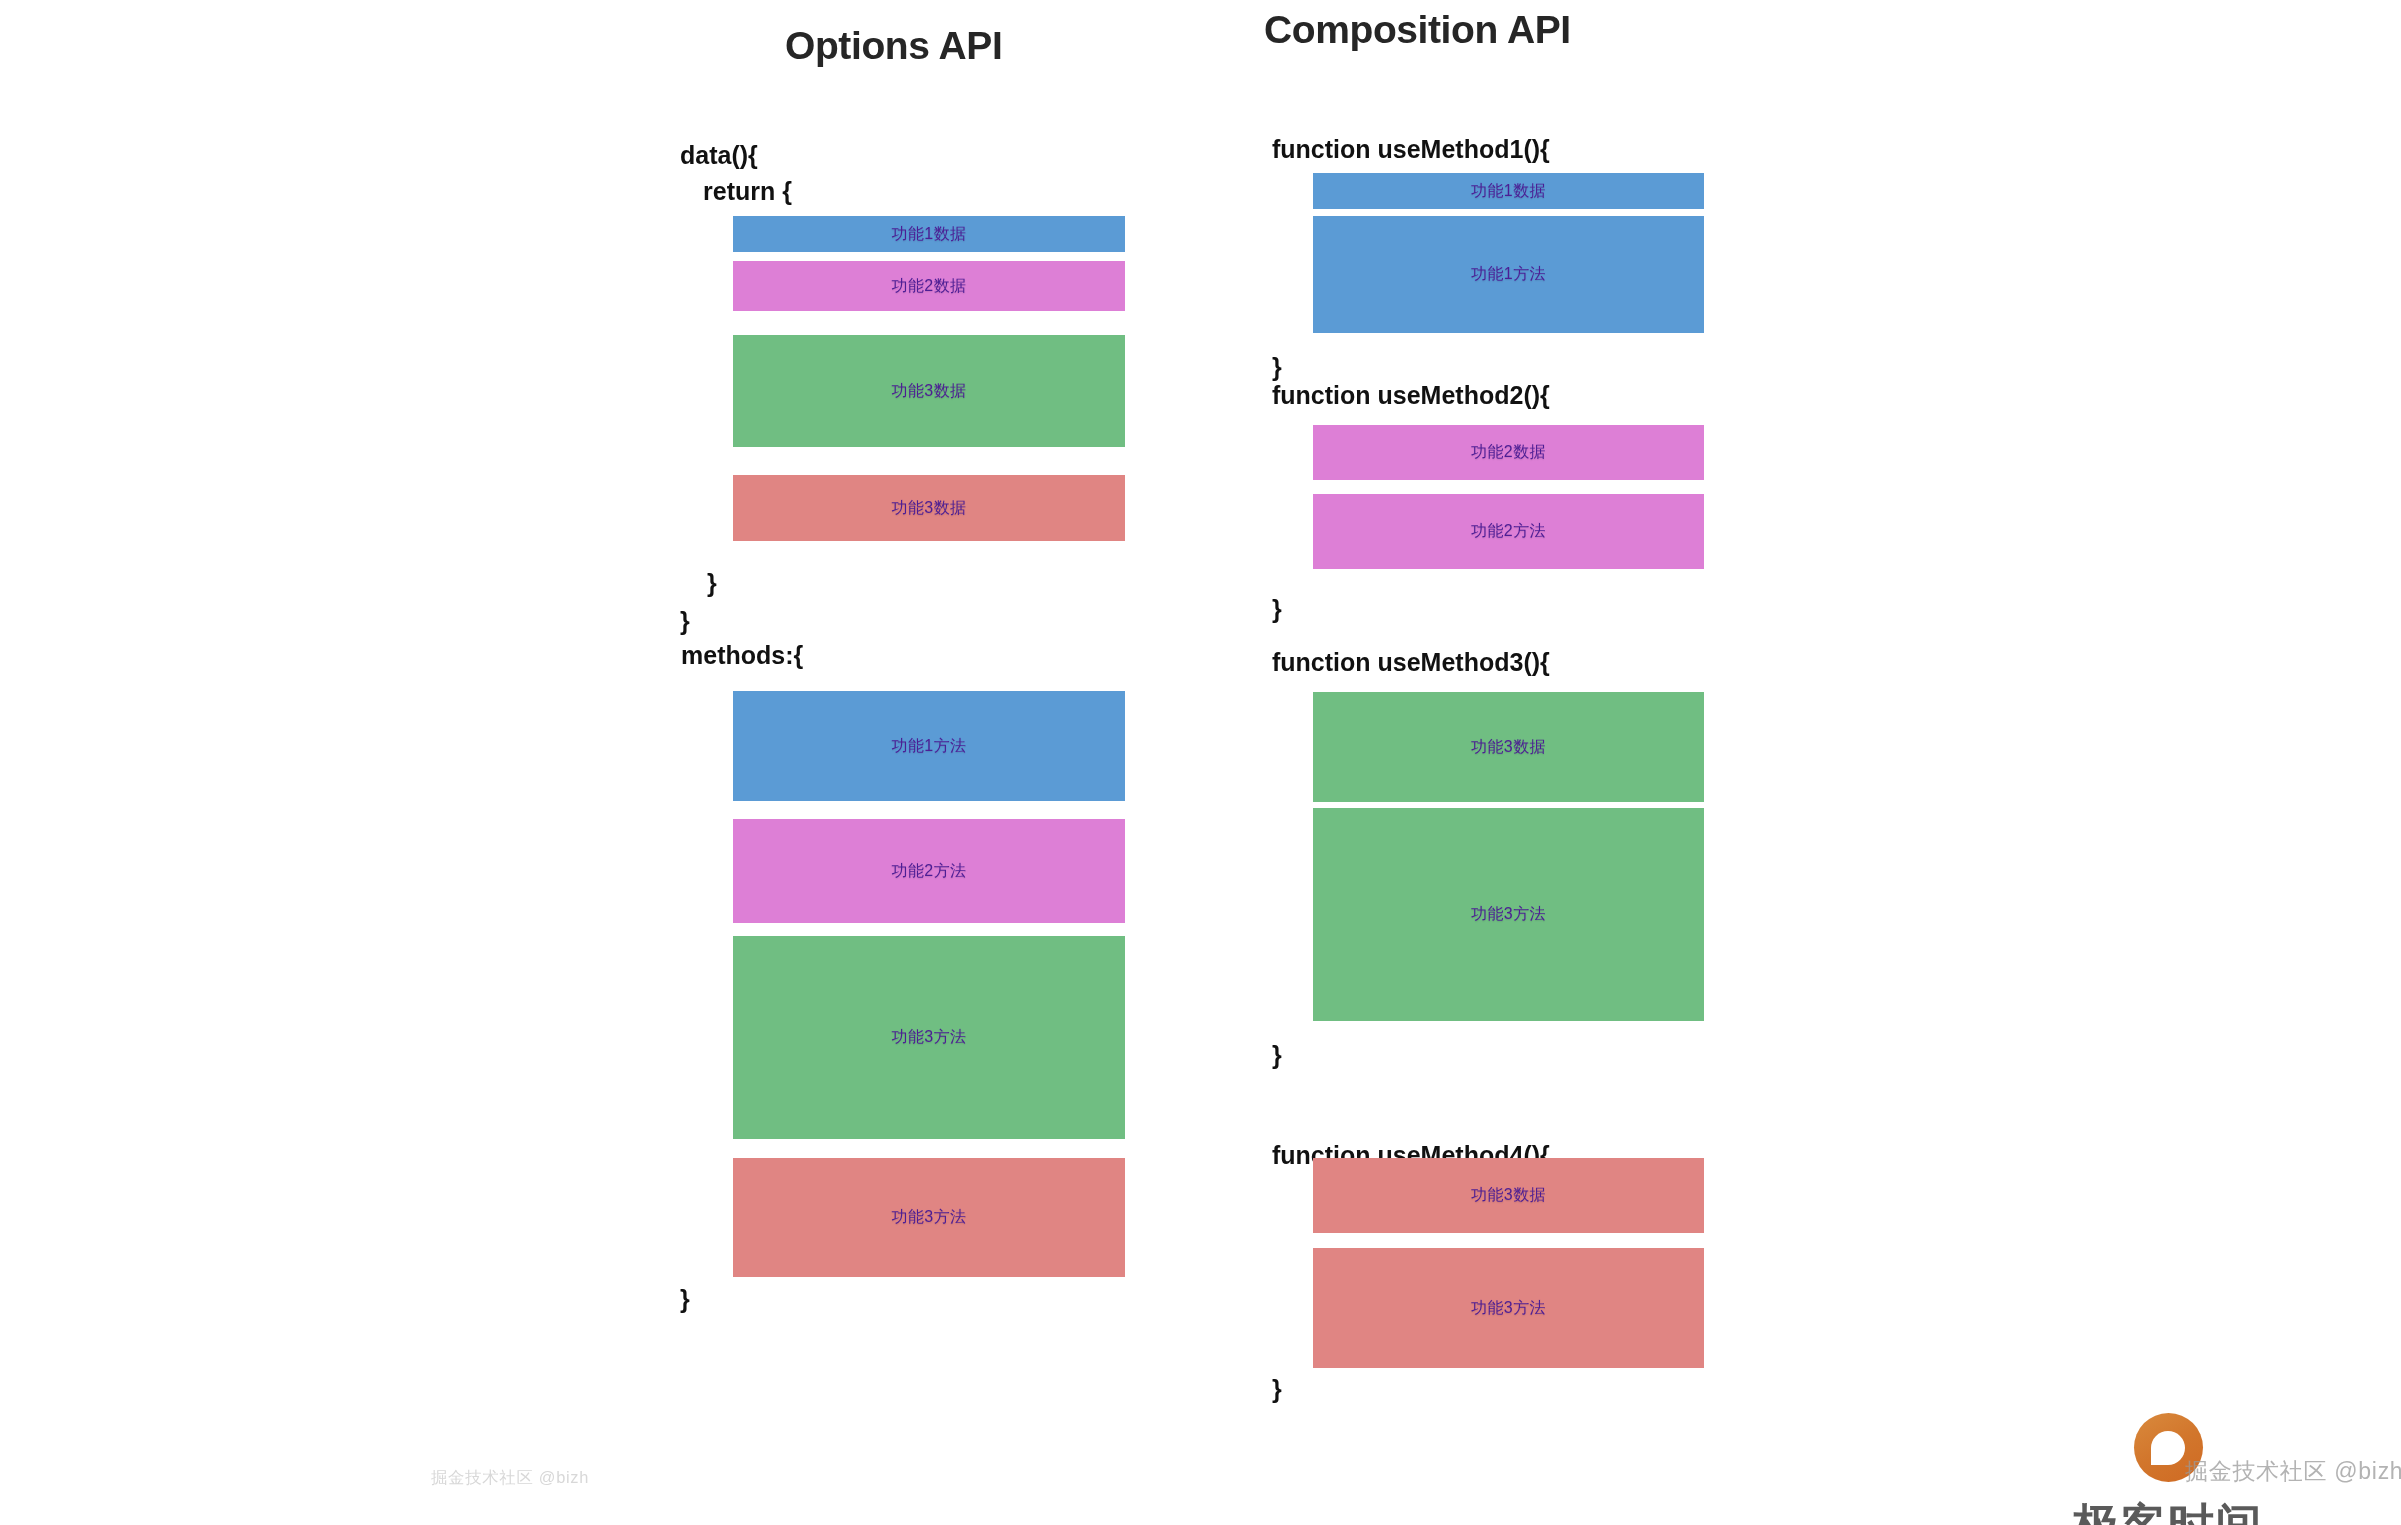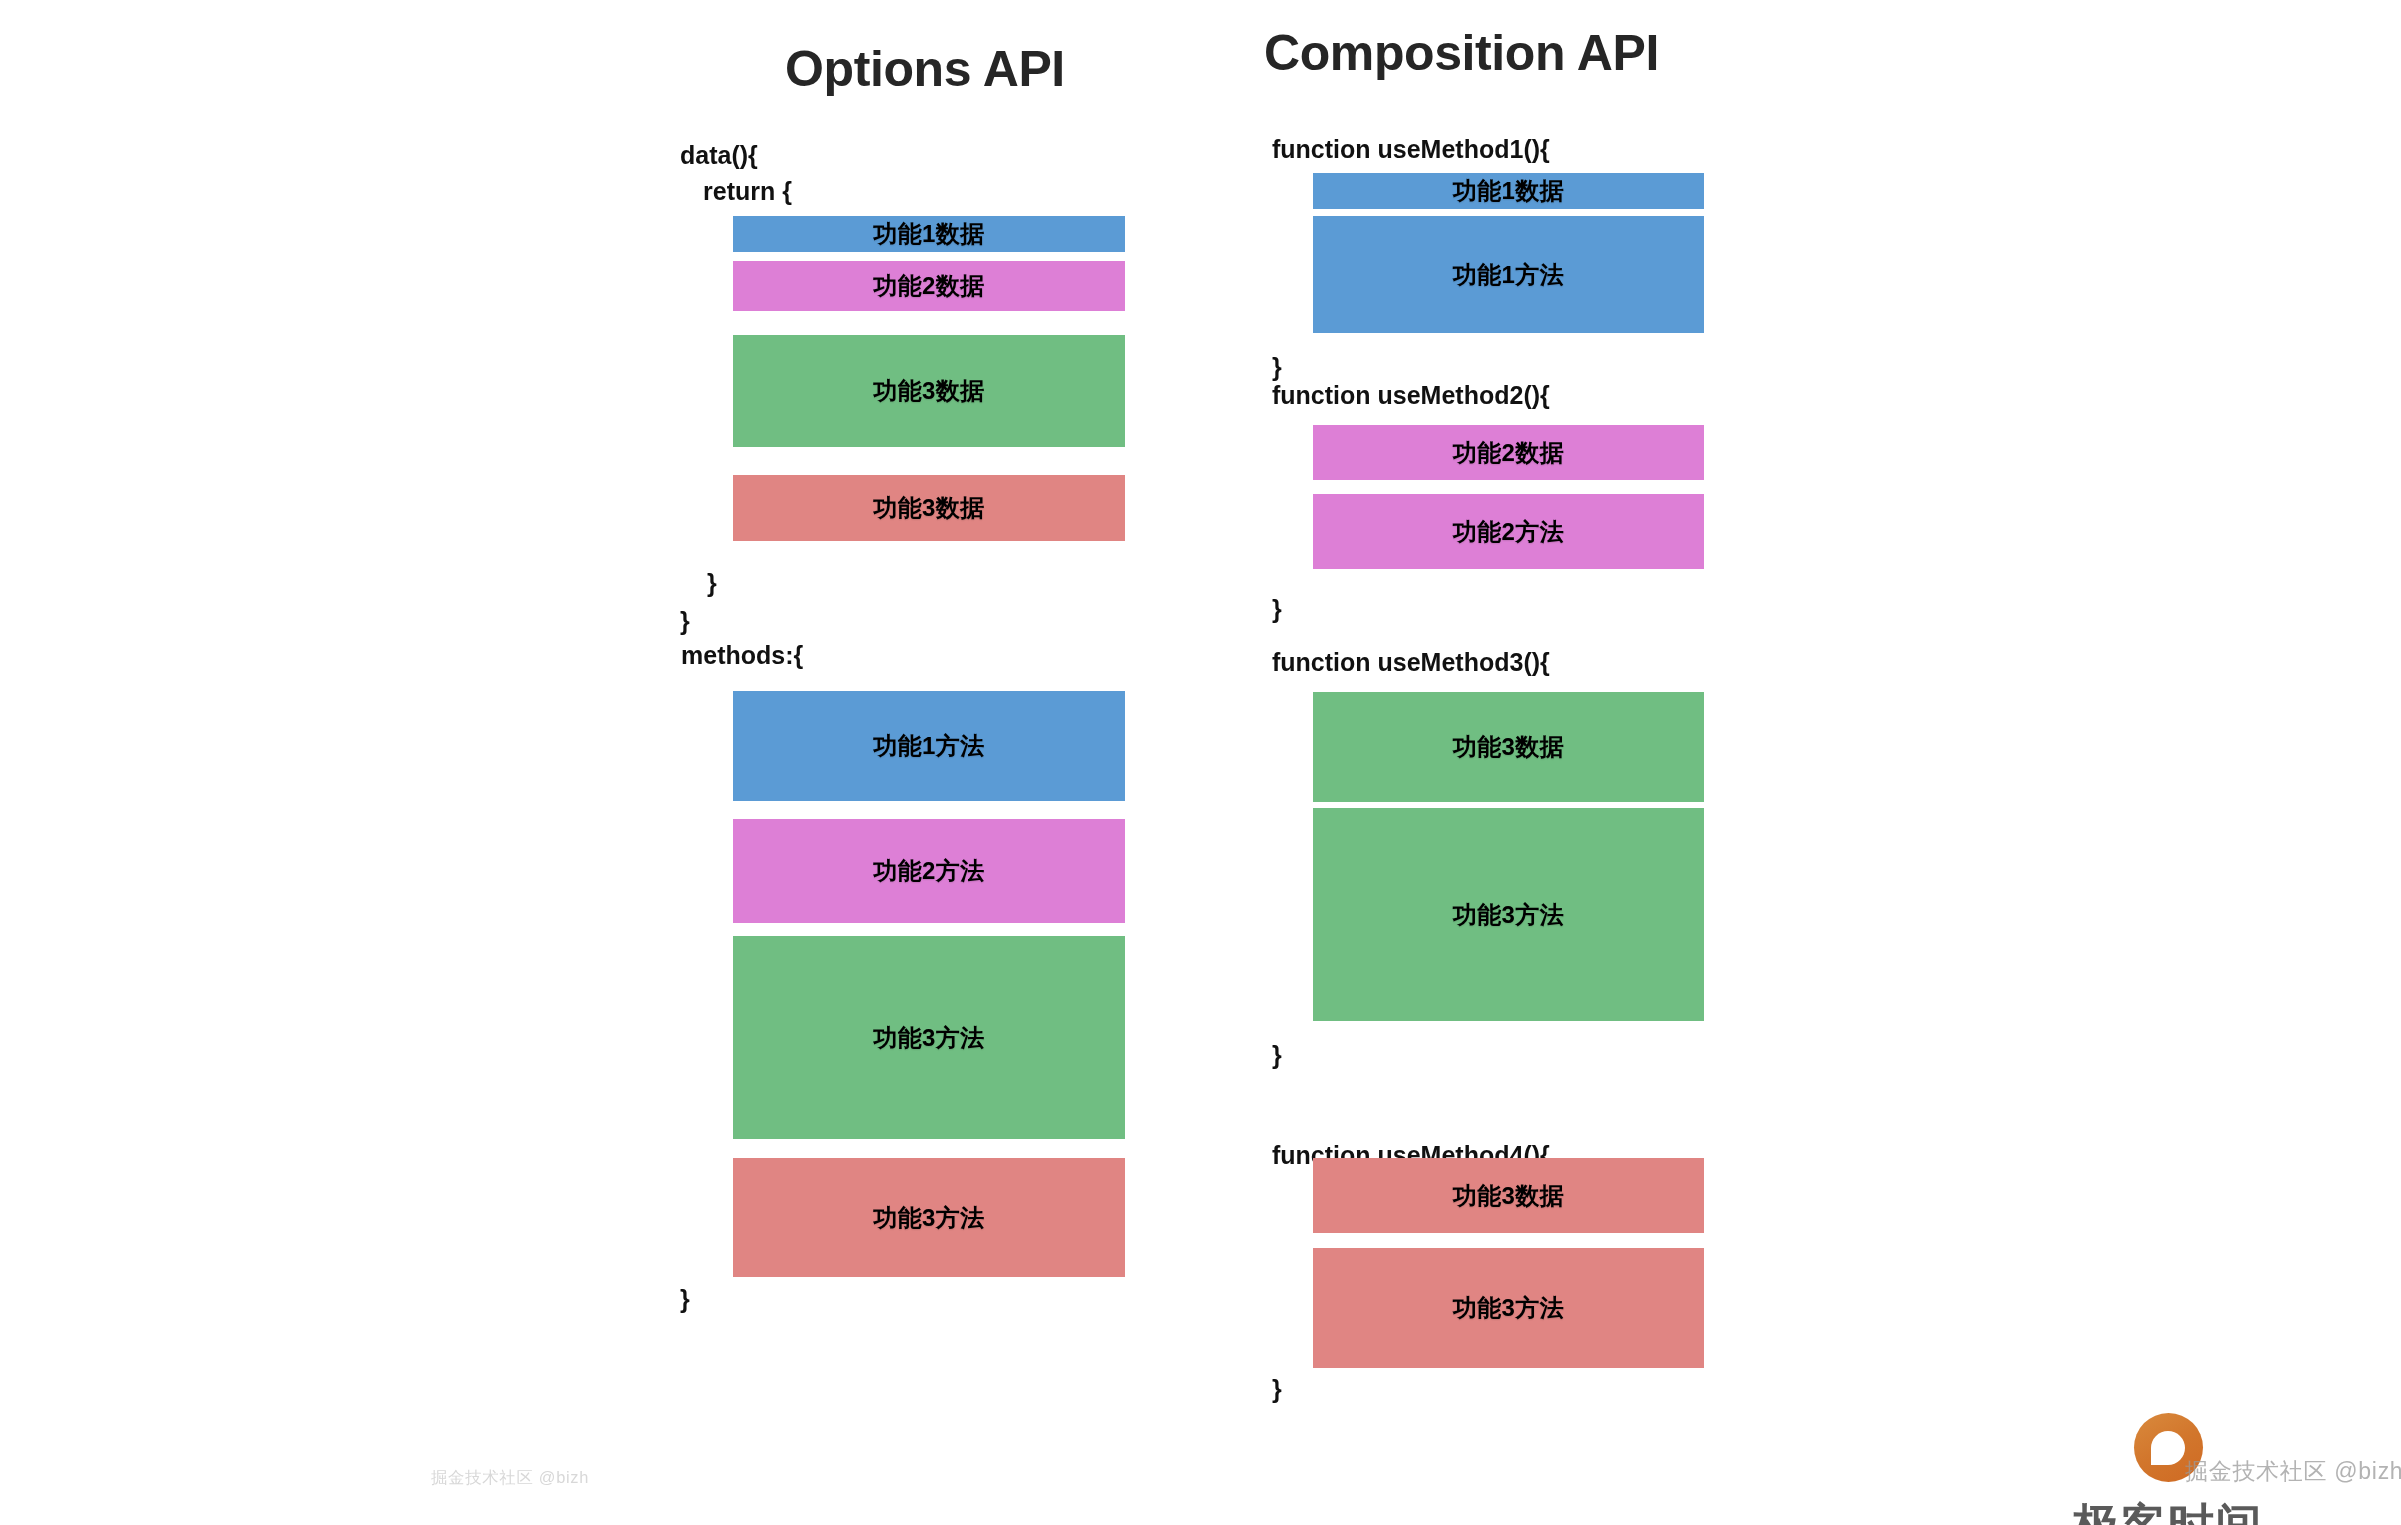--- a/index.html
+++ b/index.html
@@ -11,26 +11,25 @@
     width: 2401px;
     height: 1526px;
     position: relative;
     font-family: "Liberation Sans", "DejaVu Sans", sans-serif;
     overflow: hidden;
   }
 
   
   .col-title {
     position: absolute;
-    font-size: 50px;
+    font-size: 39px;
     font-weight: bold;
     color: #262626;
     letter-spacing: -0.4px;
     white-space: nowrap;
-    margin-top: 16px;
   }
   #title-options { left: 785px; top: 24px; }
   #title-composition { left: 1264px; top: 8px; }
 
   
   .code-line {
     position: absolute;
     font-size: 25px;
     font-weight: bold;
     color: #111111;
@@ -40,23 +39,23 @@
 
   
   .block {
     position: absolute;
     display: flex;
     align-items: center;
     justify-content: center;
     box-sizing: border-box;
   }
   .block-label {
-    color: #000000;
-    font-size: 24px;
-    font-weight: bold;
+    color: #4c1d95;
+    font-size: 16px;
+    font-weight: normal;
     letter-spacing: 0.4px;
     text-shadow: 0 0.7px 1.5px rgba(0,0,0,0.12);
     white-space: nowrap;
   }
 
   
   #center-watermark {
     position: absolute;
     left: 431px;
     top: 1467px;

